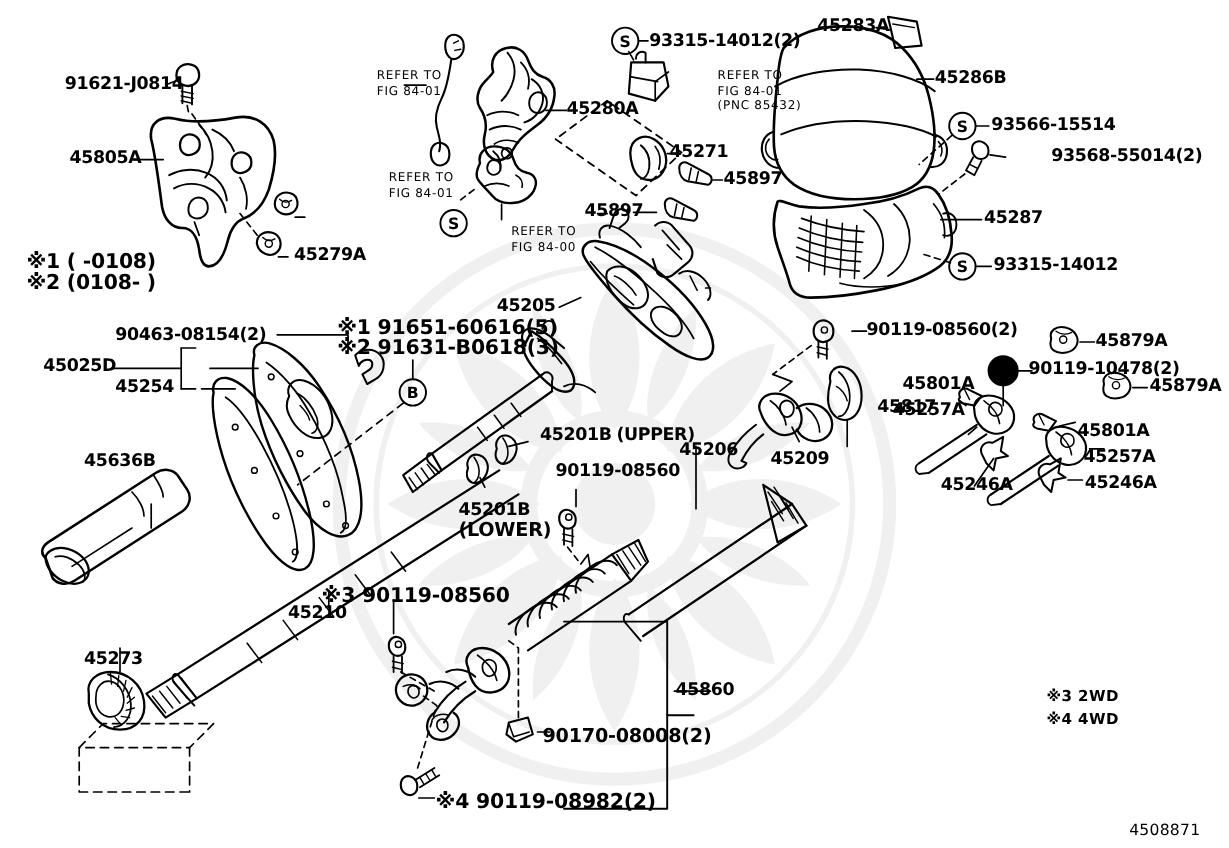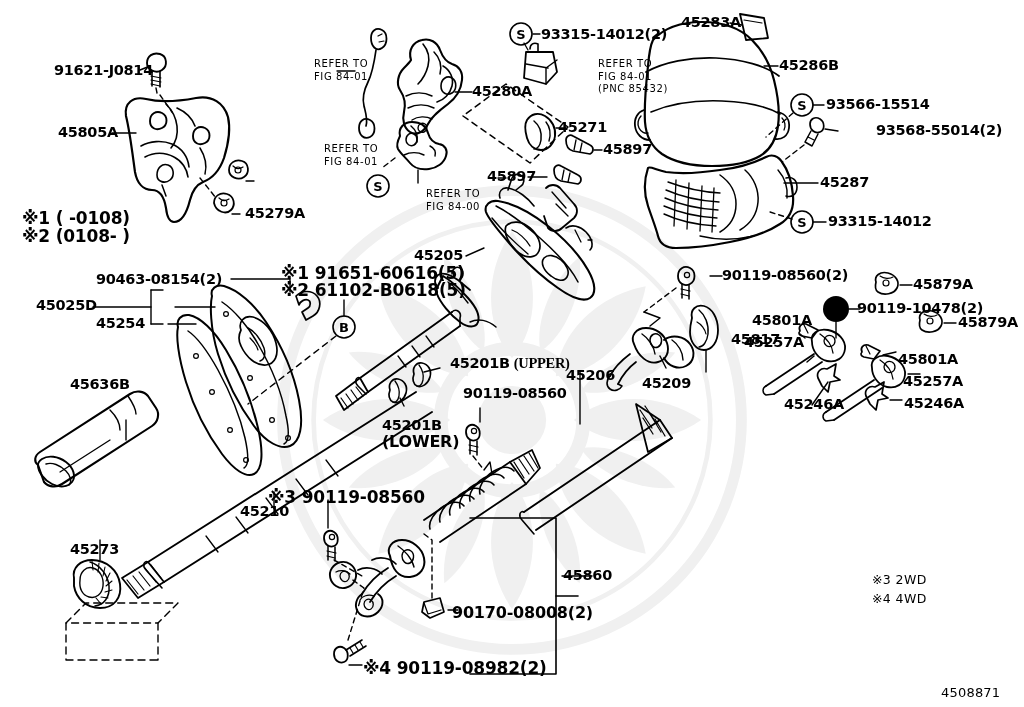--- a/index.html
+++ b/index.html
@@ -48,21 +48,21 @@
     line-height: 1.25;
     margin-left: 32px;
   }
   .lbl.note {
     font-size: 17px;
     font-weight: bold;
     letter-spacing: -0.2px;
   }
   .lbl.legend {
     font-size: 12.5px;
-    font-weight: normal;
+    font-weight: bold;
     letter-spacing: 0.4px;
     line-height: 1.55;
   }
   .lbl.figid {
     font-size: 13px;
     font-weight: normal;
     letter-spacing: 0.2px;
   }
 
   
@@ -746,26 +746,26 @@
     <div class="lbl" style="left:603px; top:142px;">45897</div>
     <div class="lbl" style="left:487px; top:169px;">45897</div>
 
     <div class="lbl note" style="left:22px; top:210px;">※1 (      -0108)</div>
     <div class="lbl note" style="left:22px; top:228px;">※2 (0108-      )</div>
 
     <div class="lbl" style="left:36px;  top:298px;">45025D</div>
     <div class="lbl" style="left:96px;  top:272px;">90463-08154(2)</div>
     <div class="lbl" style="left:96px;  top:316px;">45254</div>
     <div class="lbl note" style="left:281px; top:265px;">※1 91651-60616(5)</div>
-    <div class="lbl note" style="left:281px; top:282px;">※2 61102-B0618(5)</div>
+    <div class="lbl note" style="left:281px; top:282px;">※2 91631-B0618(3)</div>
 
     <div class="lbl" style="left:414px; top:248px;">45205</div>
     <div class="lbl" style="left:70px;  top:377px;">45636B</div>
 
-    <div class="lbl" style="left:450px; top:356px;"><span>45201B</span><span class="sm" style="margin-left:4px;font-family:Liberation Serif, serif;">(UPPER)</span></div>
+    <div class="lbl" style="left:450px; top:356px;"><span>45201B</span><span class="sm" style="margin-left:4px;">(UPPER)</span></div>
     <div class="lbl" style="left:382px; top:418px;"><span>45201B</span></div>
     <div class="lbl sm" style="left:382px; top:434px;">(LOWER)</div>
 
     <div class="lbl" style="left:463px; top:386px;">90119-08560</div>
     <div class="lbl" style="left:566px; top:344px;margin-top:24px;">45206</div>
     <div class="lbl" style="left:642px; top:376px;">45209</div>
     <div class="lbl" style="left:690px; top:332px;margin-left:41px;">45817</div>
 
     <div class="lbl" style="left:722px; top:268px;">90119-08560(2)</div>
     <div class="lbl" style="left:913px; top:277px;">45879A</div>

